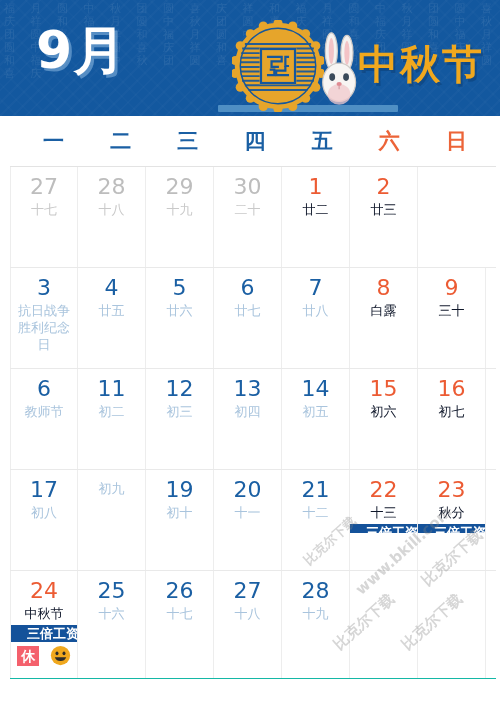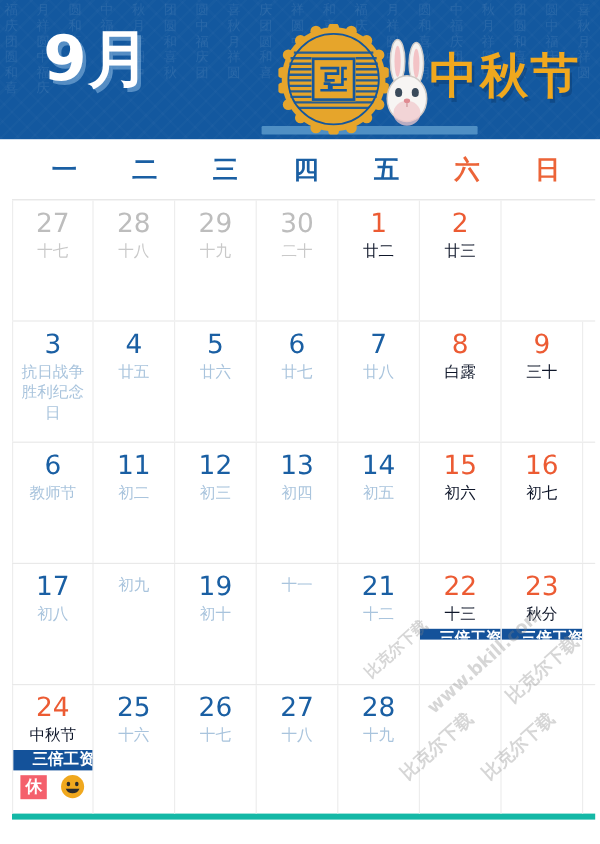--- a/index.html
+++ b/index.html
@@ -120,21 +120,21 @@
     position: relative;
     width: 486px;
     margin-left: 10px;
     border-top: 1px solid #e3e3e3;
   }
   .week-row {
     display: flex;
     border-bottom: 1px solid #e9e9e9;
     height: 100px;
   }
-  .week-row.last { border-bottom: 5px solid #14b8a6; height: 107px; }
+  .week-row.last { border-bottom: 1px solid #14b8a6; height: 107px; }
   .day-cell {
     width: 68px;
     box-sizing: border-box;
     border-right: 1px solid #ededed;
     padding-top: 8px;
     position: relative;
     overflow: hidden;
   }
   .day-cell:first-child { border-left: 1px solid #ededed; }
   .day-cell:last-child { border-right: 1px solid #ededed; }
@@ -411,20 +411,21 @@
         <div class="day-sub">初八</div>
       </div>
       <div class="day-cell">
         <div class="day-sub">初九</div>
       </div>
       <div class="day-cell">
         <div class="day-num">19</div>
         <div class="day-sub">初十</div>
       </div>
       <div class="day-cell">
+        <div class="day-num">20</div>
         <div class="day-sub">十一</div>
       </div>
       <div class="day-cell">
         <div class="day-num">21</div>
         <div class="day-sub">十二</div>
       </div>
       <div class="day-cell weekend">
         <div class="day-num">22</div>
         <div class="day-sub">十三</div>
         <div class="badges">

